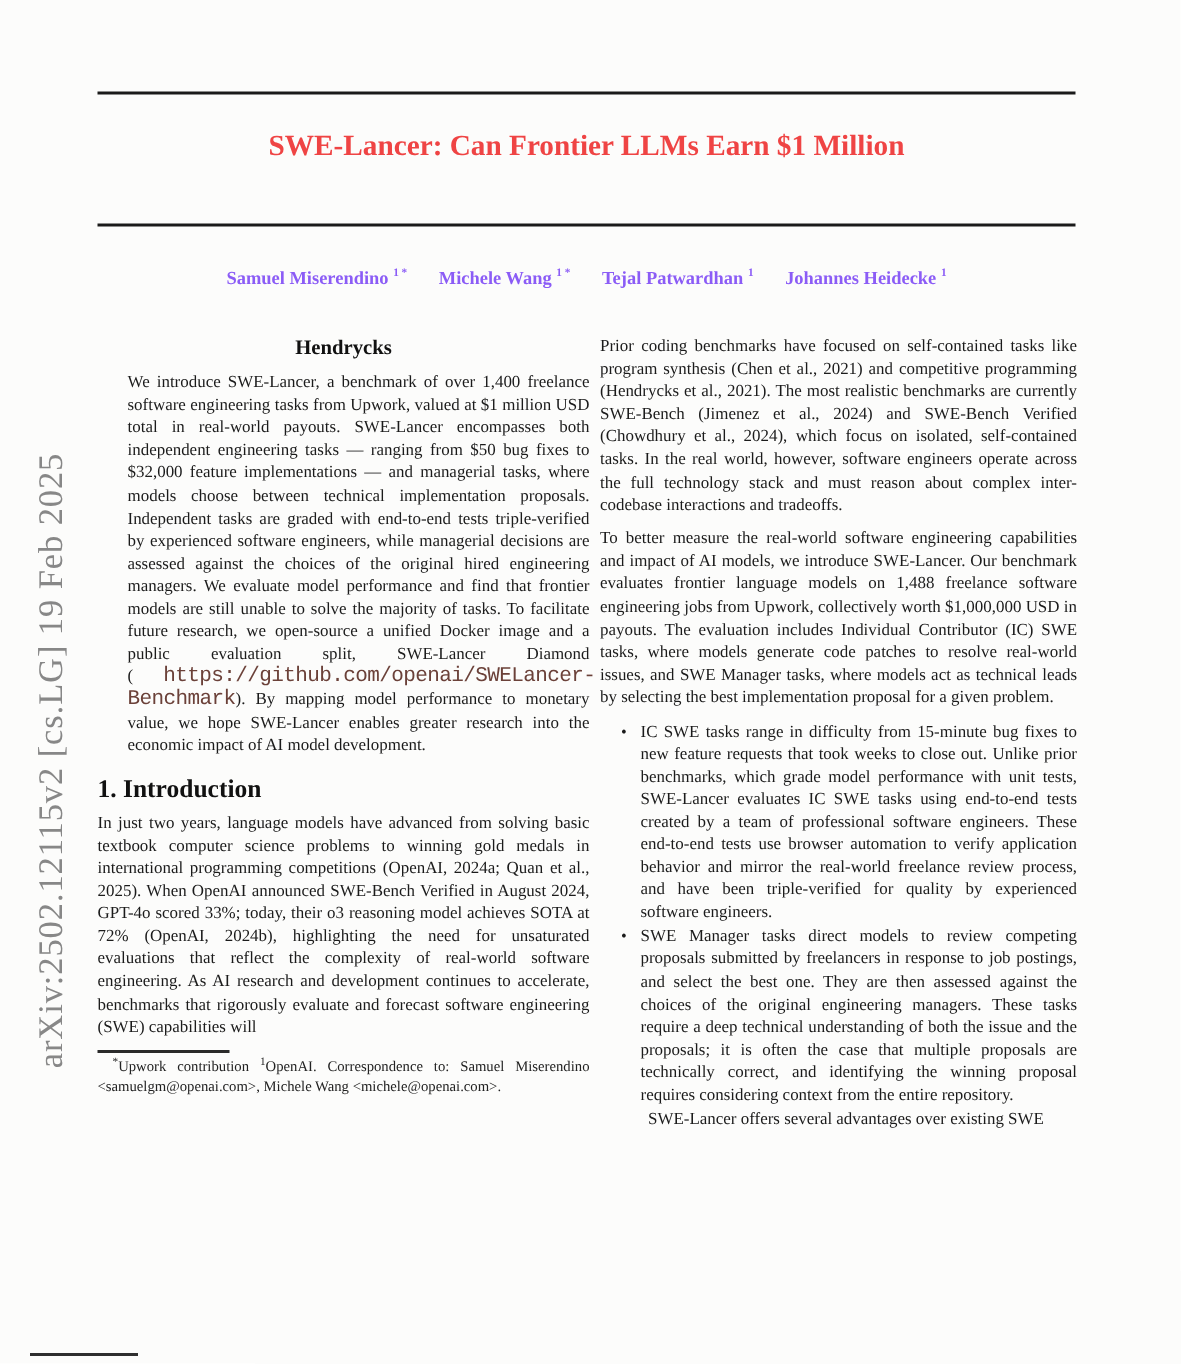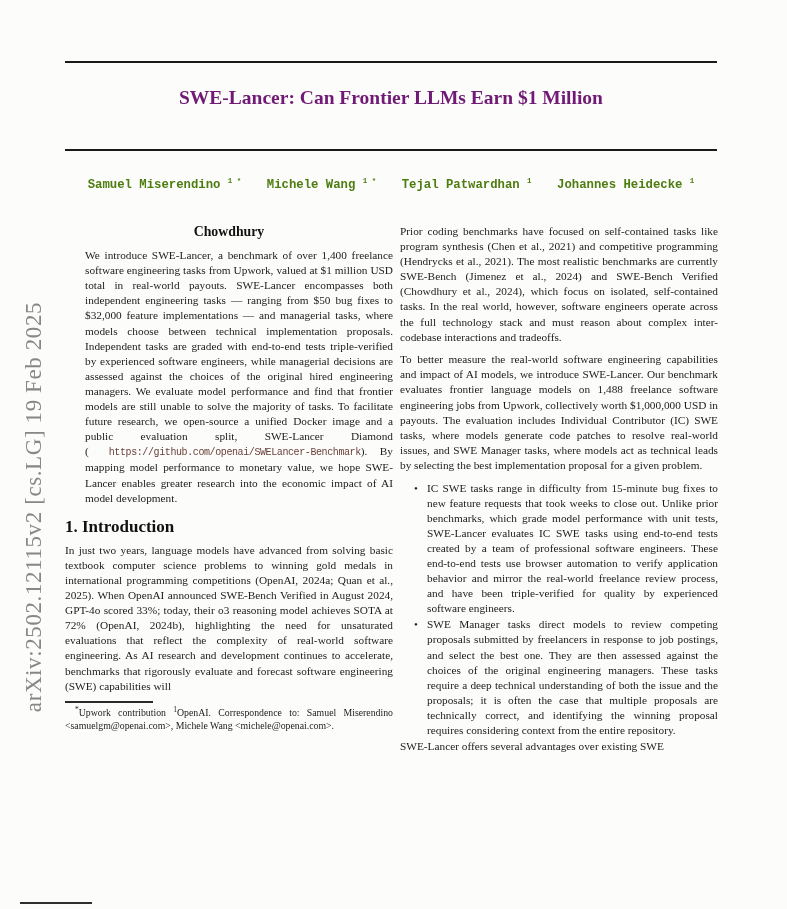--- a/index.html
+++ b/index.html
@@ -36,30 +36,29 @@
   .bottom-partial-rule { position: absolute; left: 20px; top: 902px; width: 72px; height: 2px; background: #2f2f2f; }
 
   
   .title {
     position: absolute;
     top: 84px; left: 65px; width: 652px;
     text-align: center;
     font-weight: 700;
     font-size: 19.5px;
     line-height: 27px;
-    color: #701a75;
+    color: #ef4444;
   }
   .authors {
     position: absolute;
     top: 178px; left: 65px; width: 652px;
     text-align: center;
     font-weight: 700;
     font-size: 12.3px;
-    color: #4d7c0f;
-    font-family: Liberation Mono, monospace;
+    color: #8b5cf6;
   }
   .author { margin: 0 9px; white-space: nowrap; }
   .author sup, .fn-sup { font-size: 7.5px; vertical-align: super; line-height: 0; }
 
   
   .col {
     position: absolute;
     top: 224px;
     font-size: 11.3px;
     line-height: 15.1px;
@@ -78,25 +77,25 @@
   .abstract-body { margin-left: 20px; }
 
   .section-heading {
     font-size: 17px;
     font-weight: 700;
     margin: 13px 0 9px 0;
     color: #111;
   }
 
   p.para { margin-bottom: 7.5px; }
-  p.para:last-child { margin-bottom: 0; }
+  p.para:last-child { margin-bottom: 0; margin-left: 32px; }
 
   .mono-link {
     font-family: "Liberation Mono", "DejaVu Sans Mono", monospace;
-    font-size: 10px;
+    font-size: 14px;
     letter-spacing: -0.4px;
     color: #6b4139;
     padding-left: 20px;
   }
   .b { font-weight: 400; }
 
   
   .bullet-list { margin: 2px 0 0 14px; }
   .bullet-item { position: relative; padding-left: 13px; margin-bottom: 1px; }
   .bullet-item .dot {
@@ -129,21 +128,21 @@
   <div class="rule rule-mid"></div>
 
   <div class="authors">
     <span class="author"><span>Samuel Miserendino</span> <sup>1 *</sup></span>
     <span class="author"><span>Michele Wang</span> <sup>1 *</sup></span>
     <span class="author"><span>Tejal Patwardhan</span> <sup>1</sup></span>
     <span class="author"><span>Johannes Heidecke</span> <sup>1</sup></span>
   </div>
 
   <div class="col col-left">
-    <div class="abstract-heading">Chowdhury</div>
+    <div class="abstract-heading">Hendrycks</div>
     <p class="para abstract-body"><span>We introduce SWE-Lancer, a benchmark of over 1,400 freelance software engineering tasks from Upwork, valued at $1 million USD total in real-world payouts. SWE-Lancer encompasses both independent engineering tasks — ranging from $50 bug fixes to $32,000 feature implementations — and managerial tasks, where models choose between technical implementation proposals. Independent tasks are graded with end-to-end tests triple-verified by experienced software engineers, while managerial decisions are assessed against the choices of the original hired engineering managers. We evaluate model performance and find that frontier models are still unable to solve the majority of tasks. To facilitate future research, we open-source a unified Docker image and a public evaluation split, SWE-Lancer Diamond (</span><span class="mono-link">https://github.com/openai/SWELancer-Benchmark</span><span>). By mapping model performance to monetary value, we hope SWE-Lancer enables greater research into the economic impact of AI model development.</span></p>
 
     <div class="section-heading">1. Introduction</div>
     <p class="para">In just two years, language models have advanced from solving basic textbook computer science problems to winning gold medals in international programming competitions (OpenAI, 2024a; Quan et al., 2025). When OpenAI announced SWE-Bench Verified in August 2024, GPT-4o scored 33%; today, their o3 reasoning model achieves SOTA at 72% (OpenAI, 2024b), highlighting the need for unsaturated evaluations that reflect the complexity of real-world software engineering. As AI research and development continues to accelerate, benchmarks that rigorously evaluate and forecast software engineering (SWE) capabilities will</p>
 
     <div class="footnote-rule"></div>
     <div class="footnote"><sup class="fn-sup">*</sup><span>Upwork contribution  </span><sup class="fn-sup">1</sup><span>OpenAI. Correspondence to: Samuel Miserendino &lt;samuelgm@openai.com&gt;, Michele Wang &lt;michele@openai.com&gt;.</span></div>
   </div>
 
   <div class="col col-right">

